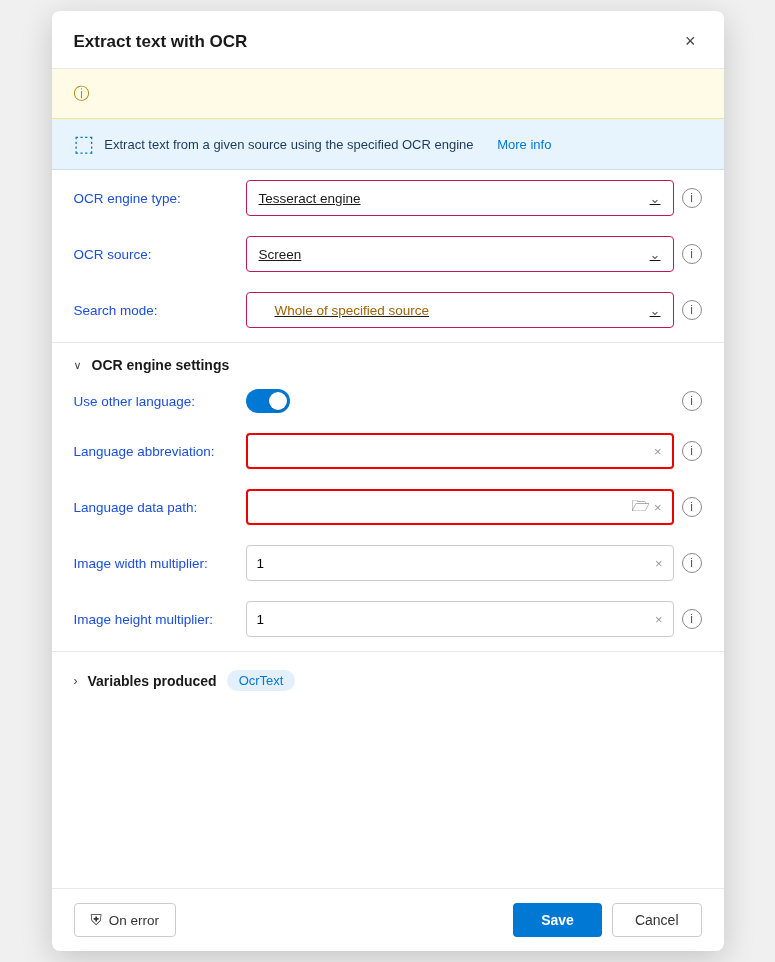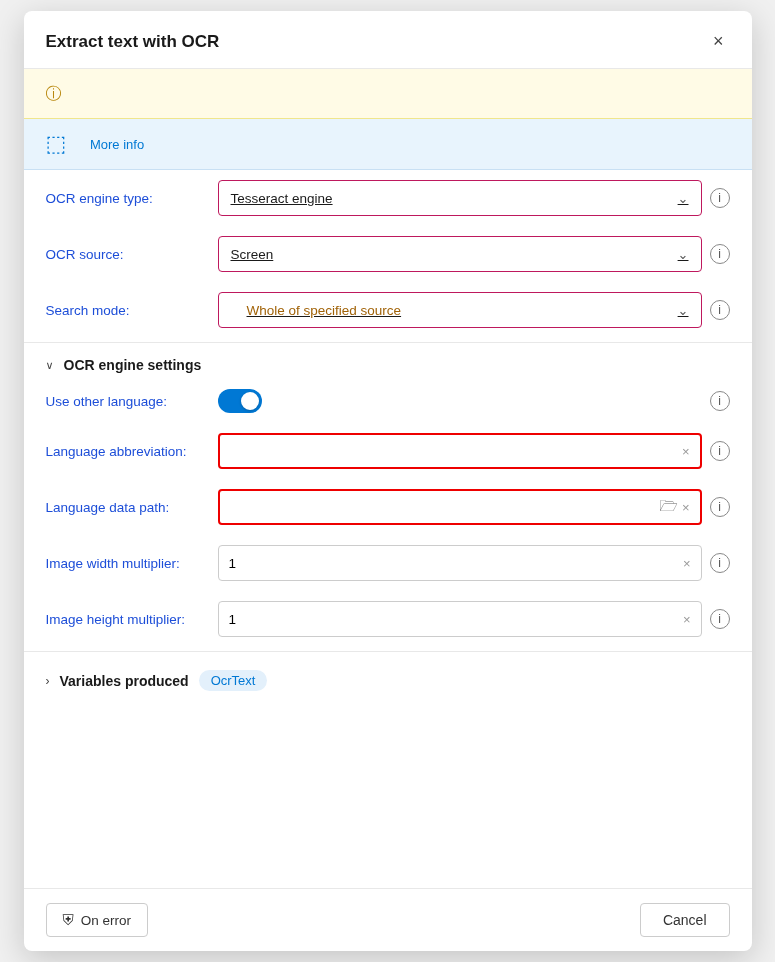--- a/index.html
+++ b/index.html
@@ -9,21 +9,21 @@
       display: flex;
       justify-content: center;
       align-items: center;
       min-height: 100vh;
       font-size: 14px;
     }
     .dialog {
       background: #fff;
       border-radius: 8px;
       box-shadow: 0 8px 32px rgba(0,0,0,0.18);
-      width: 728px;
+      width: 672px;
       min-height: 940px;
       display: flex;
       flex-direction: column;
       overflow: hidden;
       position: relative;
     }
     .dialog-header {
       display: flex;
       align-items: center;
       justify-content: space-between;
@@ -284,21 +284,21 @@
     <span class="dialog-title">Extract text with OCR</span>
     <button class="close-btn">×</button>
   </div>
 
   <div class="warning-banner">
     <span class="warning-icon">ⓘ</span>
   </div>
 
   <div class="info-banner">
     <span class="info-banner-icon" style="font-size:22px; color:#0078d4;">⬚</span>
-    &nbsp;
+    <span>Extract text from a given source using the specified OCR engine</span>&nbsp;
     <a href="#">More info</a>
   </div>
 
 
   <div class="param-row">
     <span class="param-label">OCR engine type:</span>
     <div class="param-control">
       <div class="select-box">
         <span>Tesseract engine</span>
         <span class="chevron-down">⌄</span>
@@ -417,17 +417,18 @@
   </div>
 
   <div style="flex:1"></div>
 
   <div class="dialog-footer">
     <button class="on-error-btn">
       <span style="font-size:15px;">⛨</span>
       <span>On error</span>
     </button>
     <div class="footer-right">
+      <button class="save-btn">Save</button>
       <button class="cancel-btn">Cancel</button>
     </div>
   </div>
 
 </div>
 
 </body></html>

